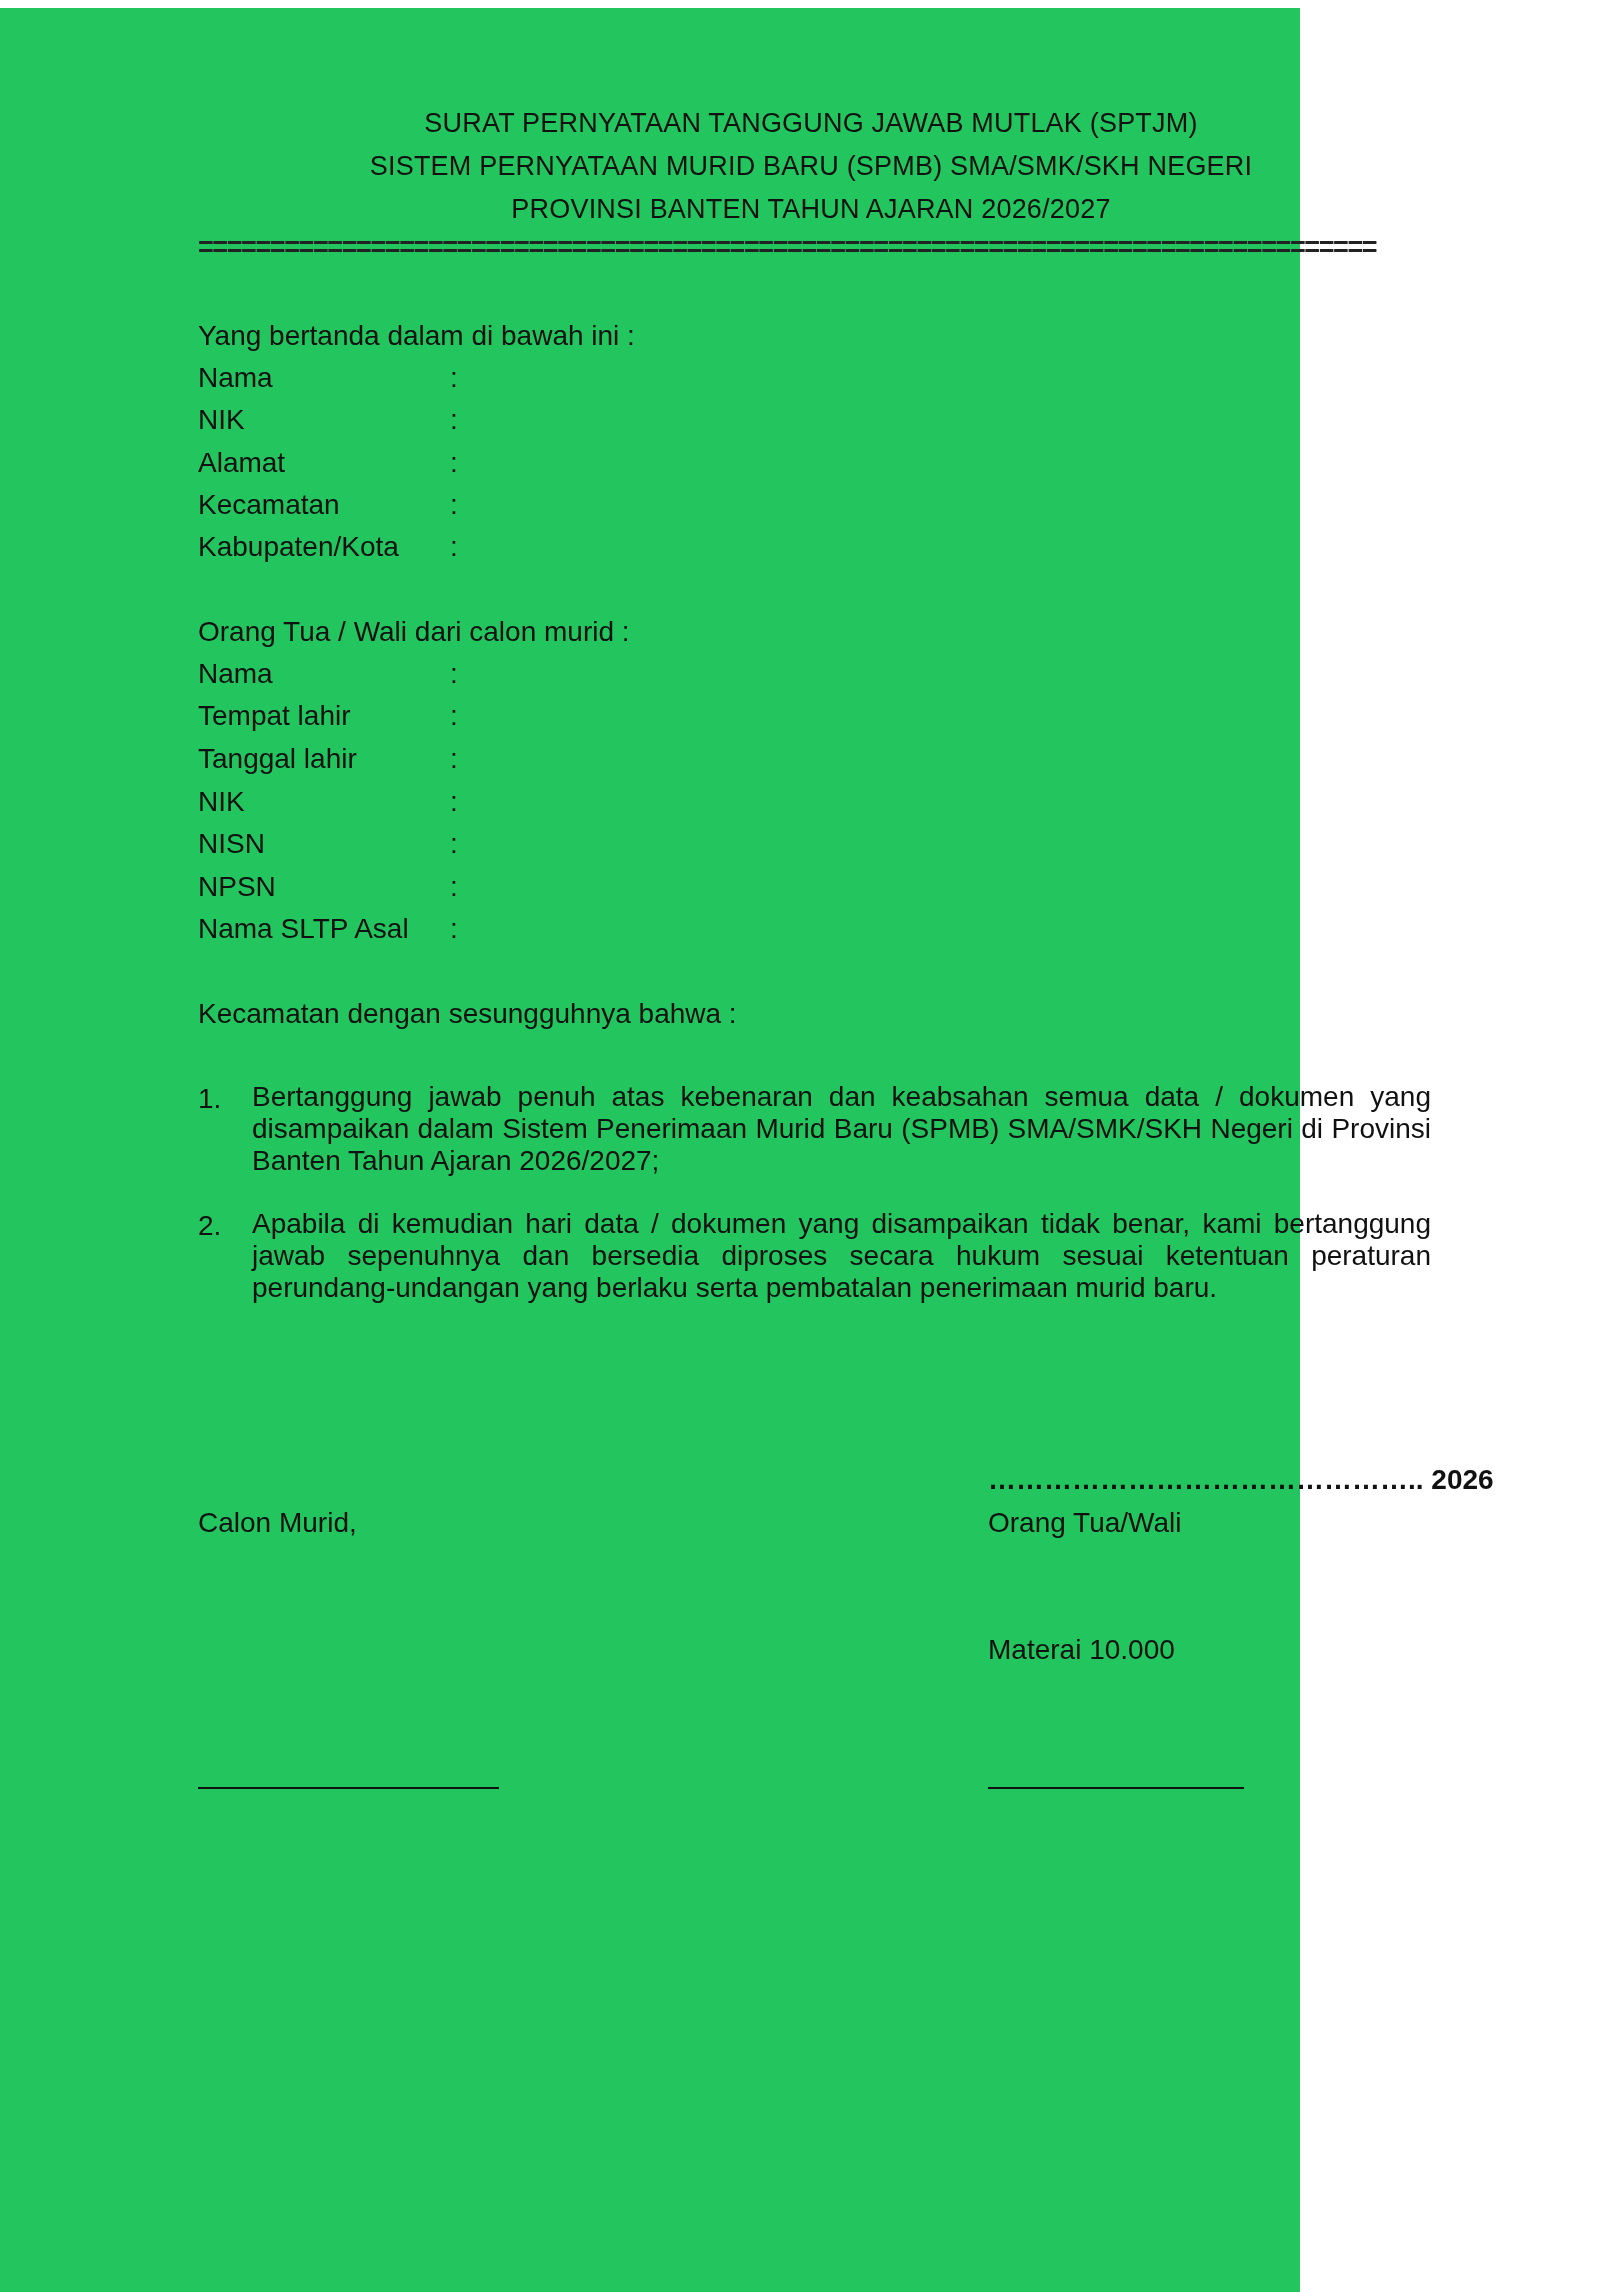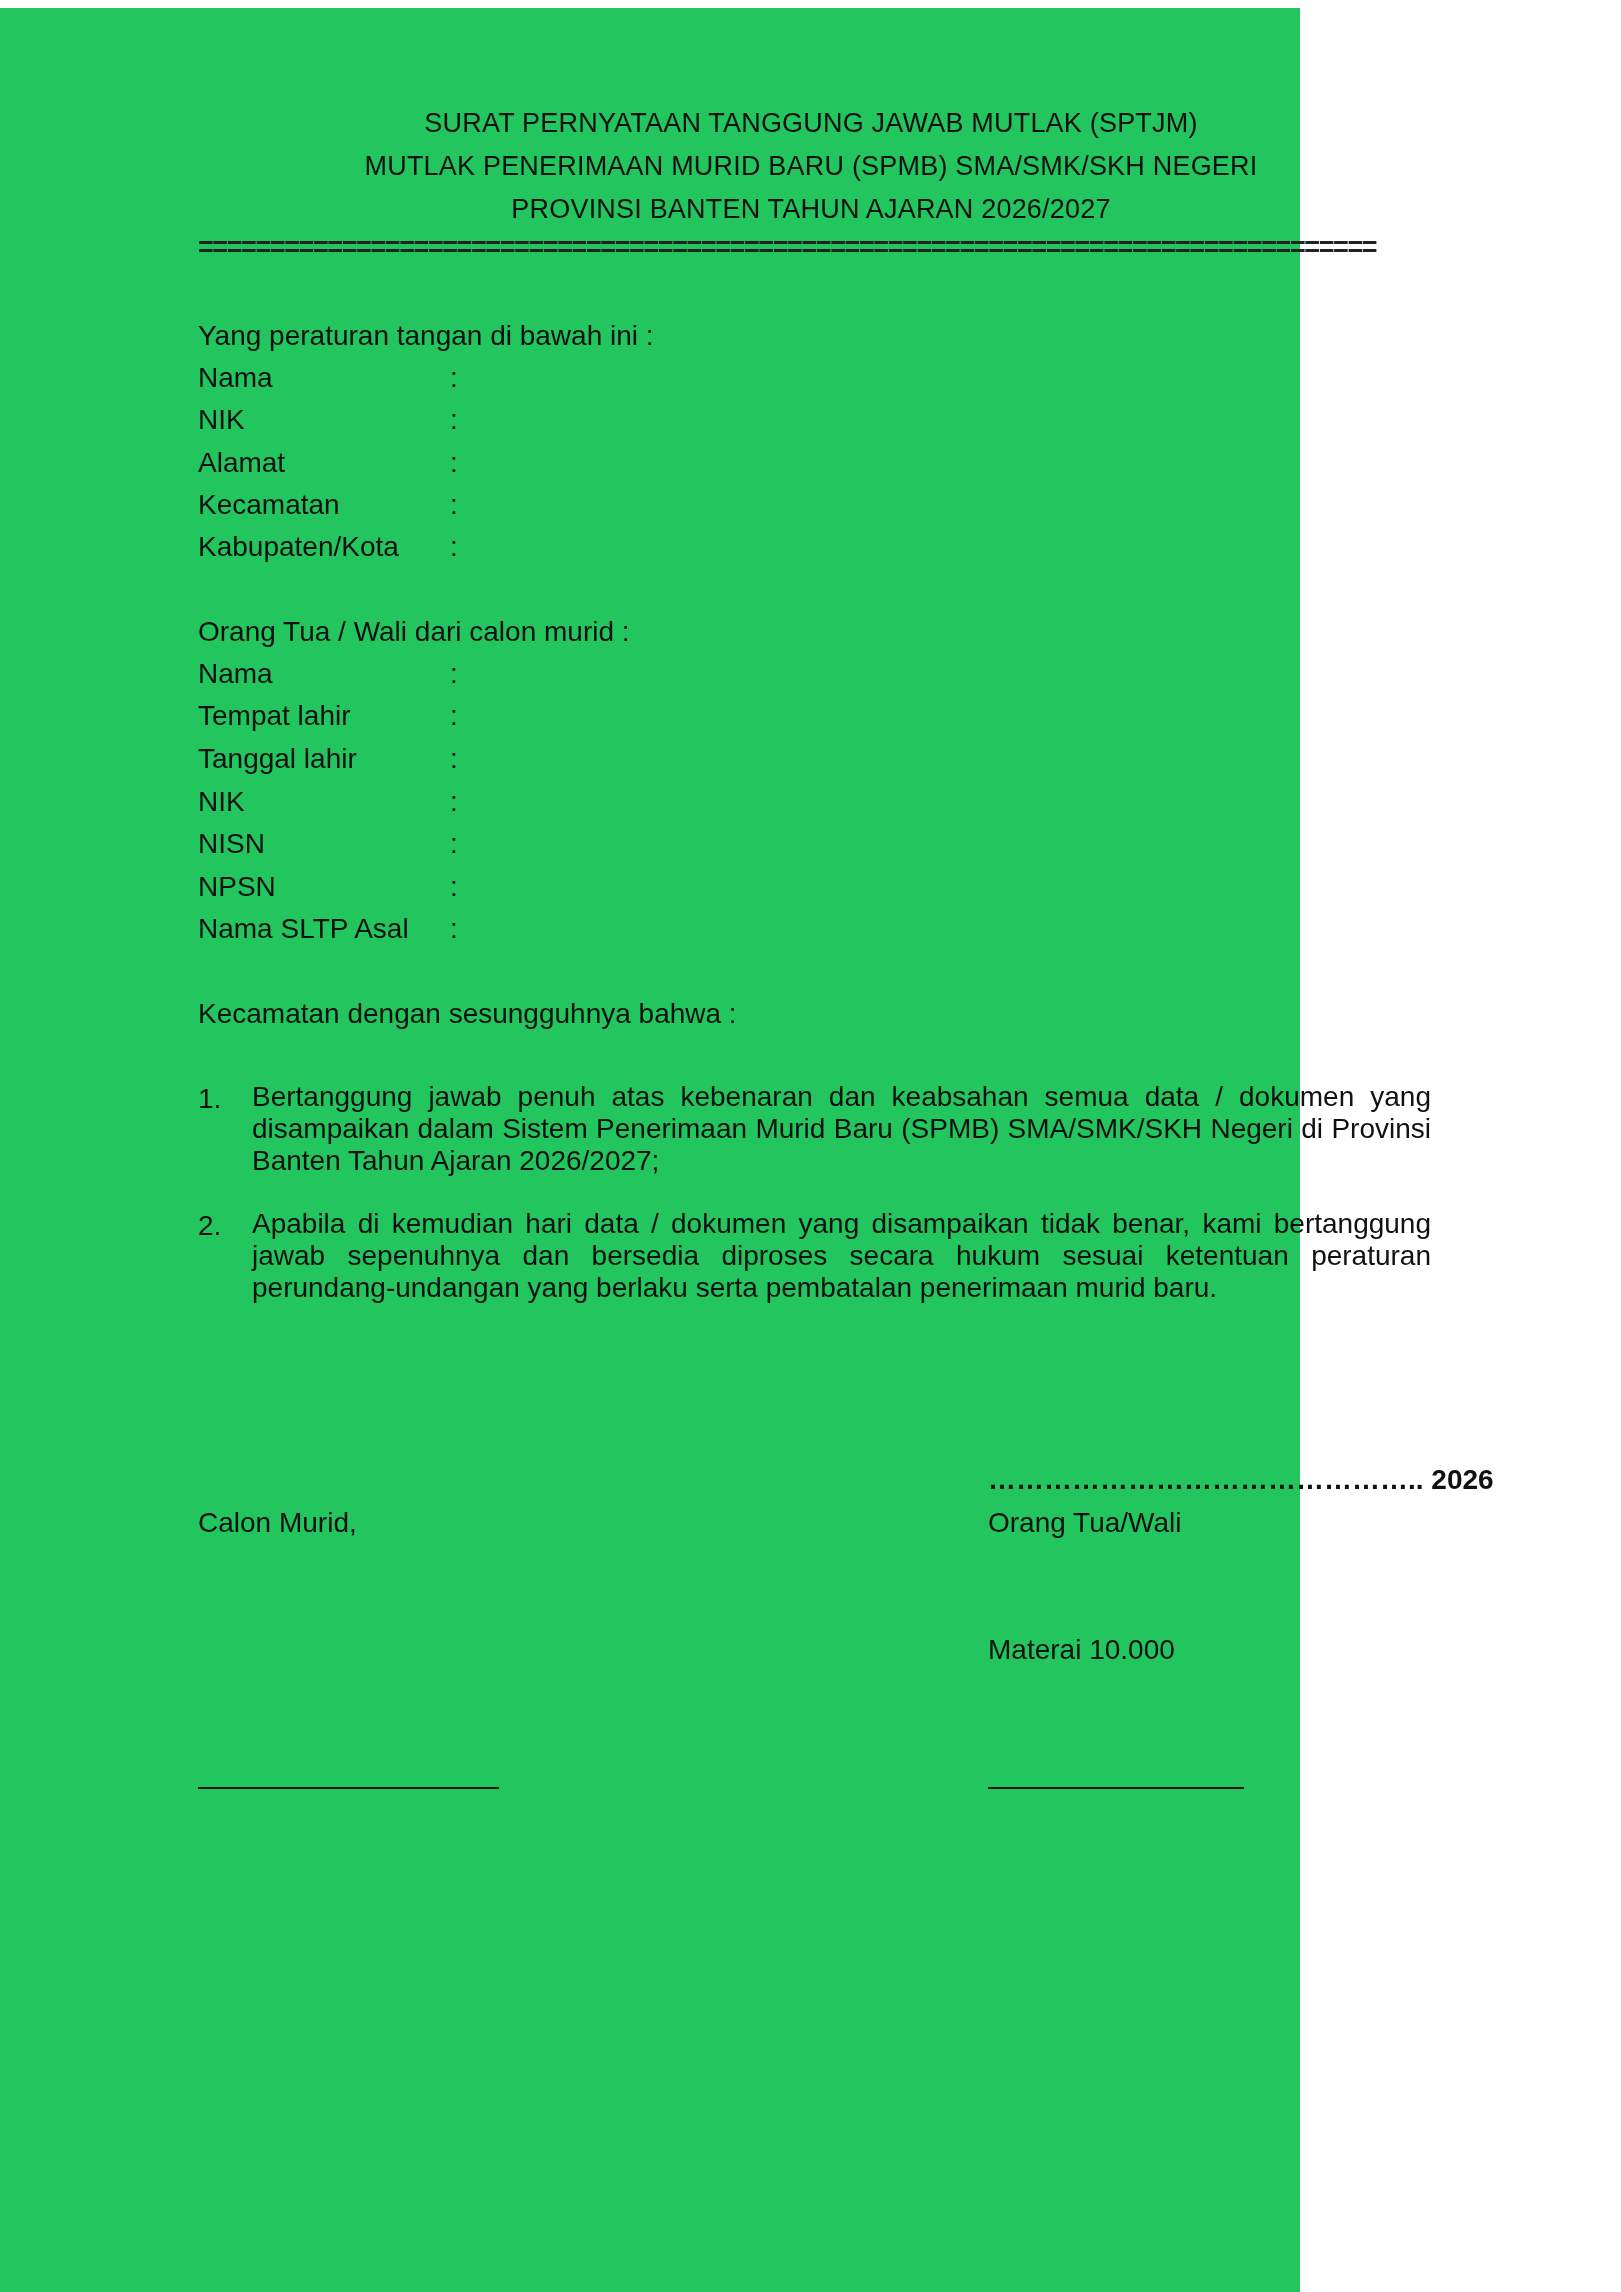--- a/index.html
+++ b/index.html
@@ -16,25 +16,25 @@
   .para { position:absolute; left:252px; width:1179px; font-size:28px; line-height:32px;
           text-align:justify; text-align-last:left; }
   .sigline { position:absolute; height:0; border-top:2.7px solid #111; }
 </style>
 </head>
 <body>
 
 <div class="page">
 
   <div class="t title" style="top:97px;">SURAT PERNYATAAN TANGGUNG JAWAB MUTLAK (SPTJM)</div>
-  <div class="t title" style="top:140px;">MUTLAK PENERIMAAN MURID BARU (SPMB) SMA/SMK/SKH NEGERI</div>
+  <div class="t title" style="top:140px;">SISTEM PERNYATAAN MURID BARU (SPMB) SMA/SMK/SKH NEGERI</div>
   <div class="t title" style="top:183px;">PROVINSI BANTEN TAHUN AJARAN 2026/2027</div>
   <div class="divider">==================================================================================</div>
 
-  <div class="t label" style="top:310px;">Yang peraturan tangan di bawah ini :</div>
+  <div class="t label" style="top:310px;">Yang bertanda dalam di bawah ini :</div>
 
   <div class="t label" style="top:352px;">Nama</div>
   <div class="t colon" style="top:352px;">:</div>
 
   <div class="t label" style="top:394px;">NIK</div>
   <div class="t colon" style="top:394px;">:</div>
 
   <div class="t label" style="top:437px;">Alamat</div>
   <div class="t colon" style="top:437px;">:</div>
 

